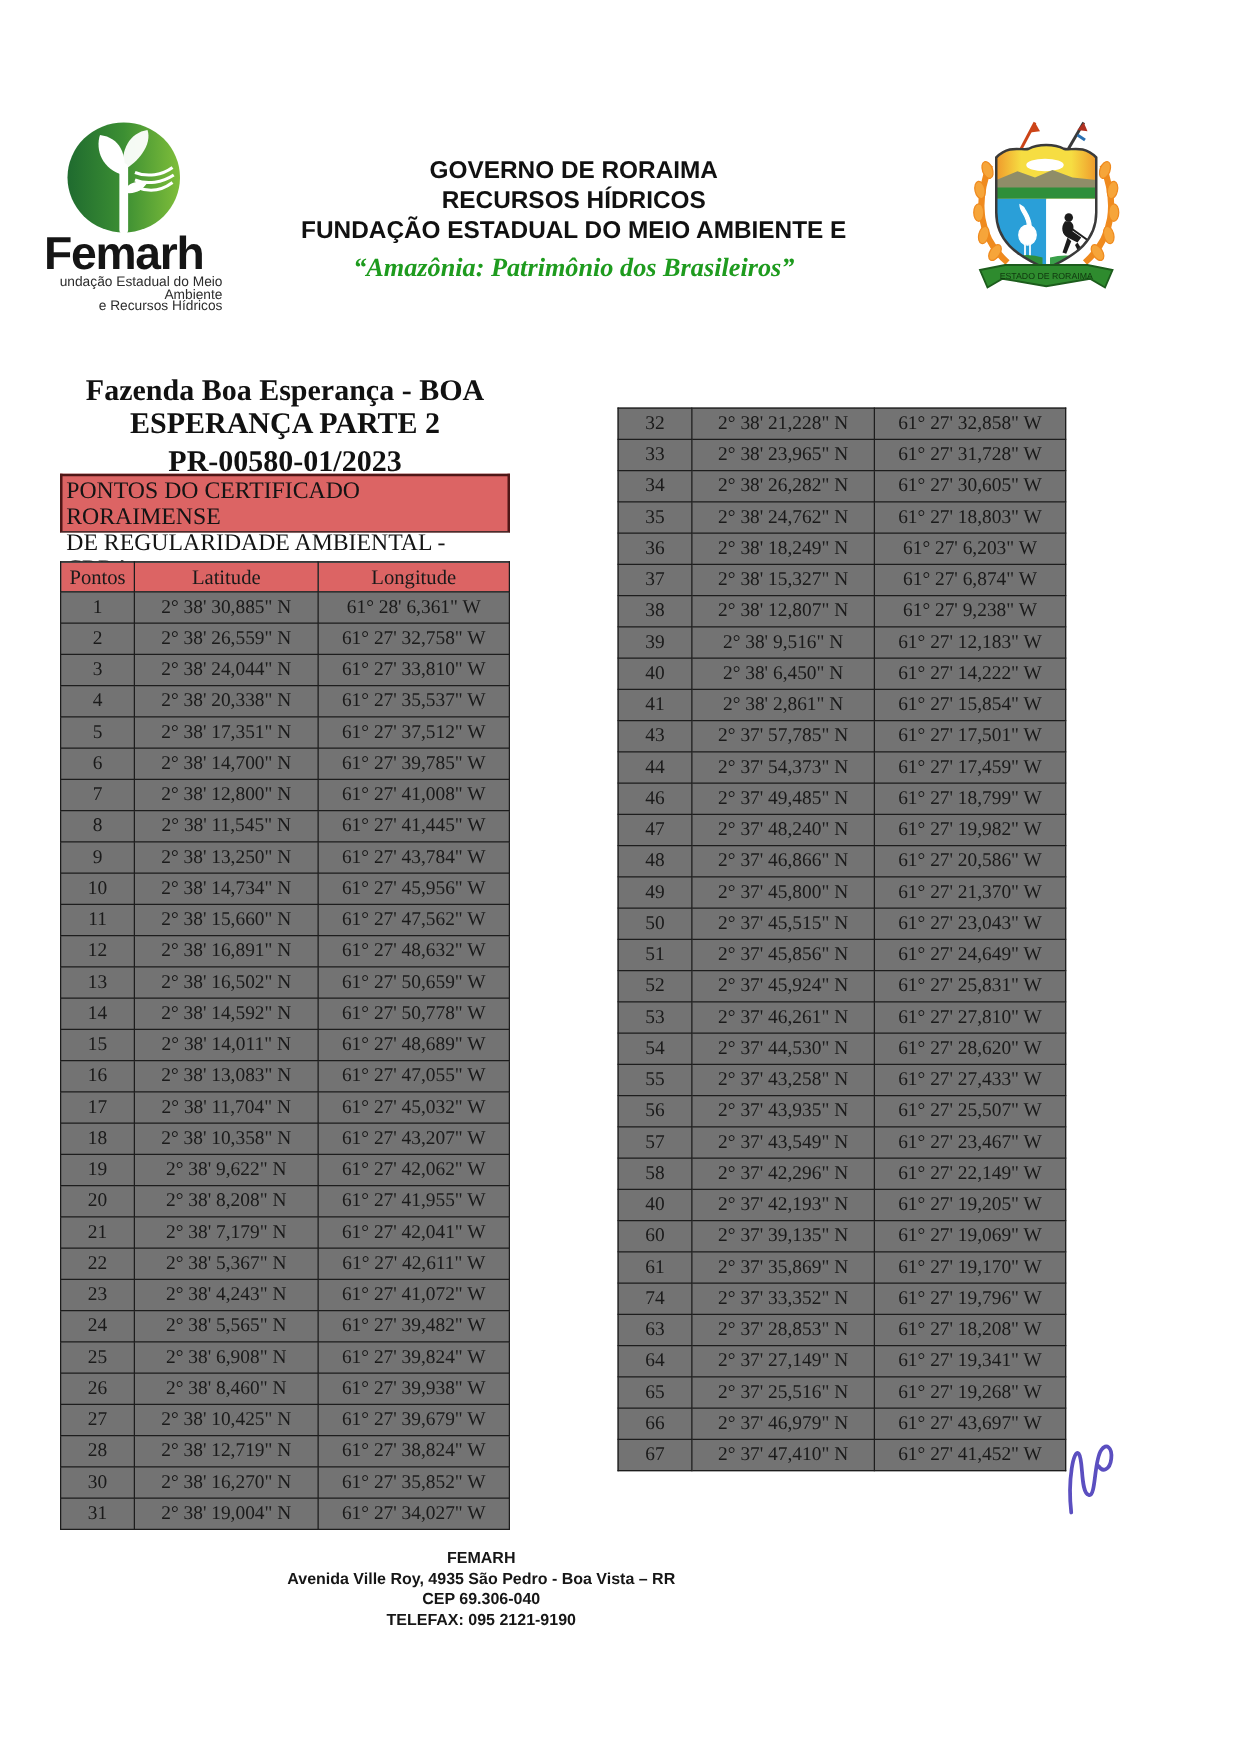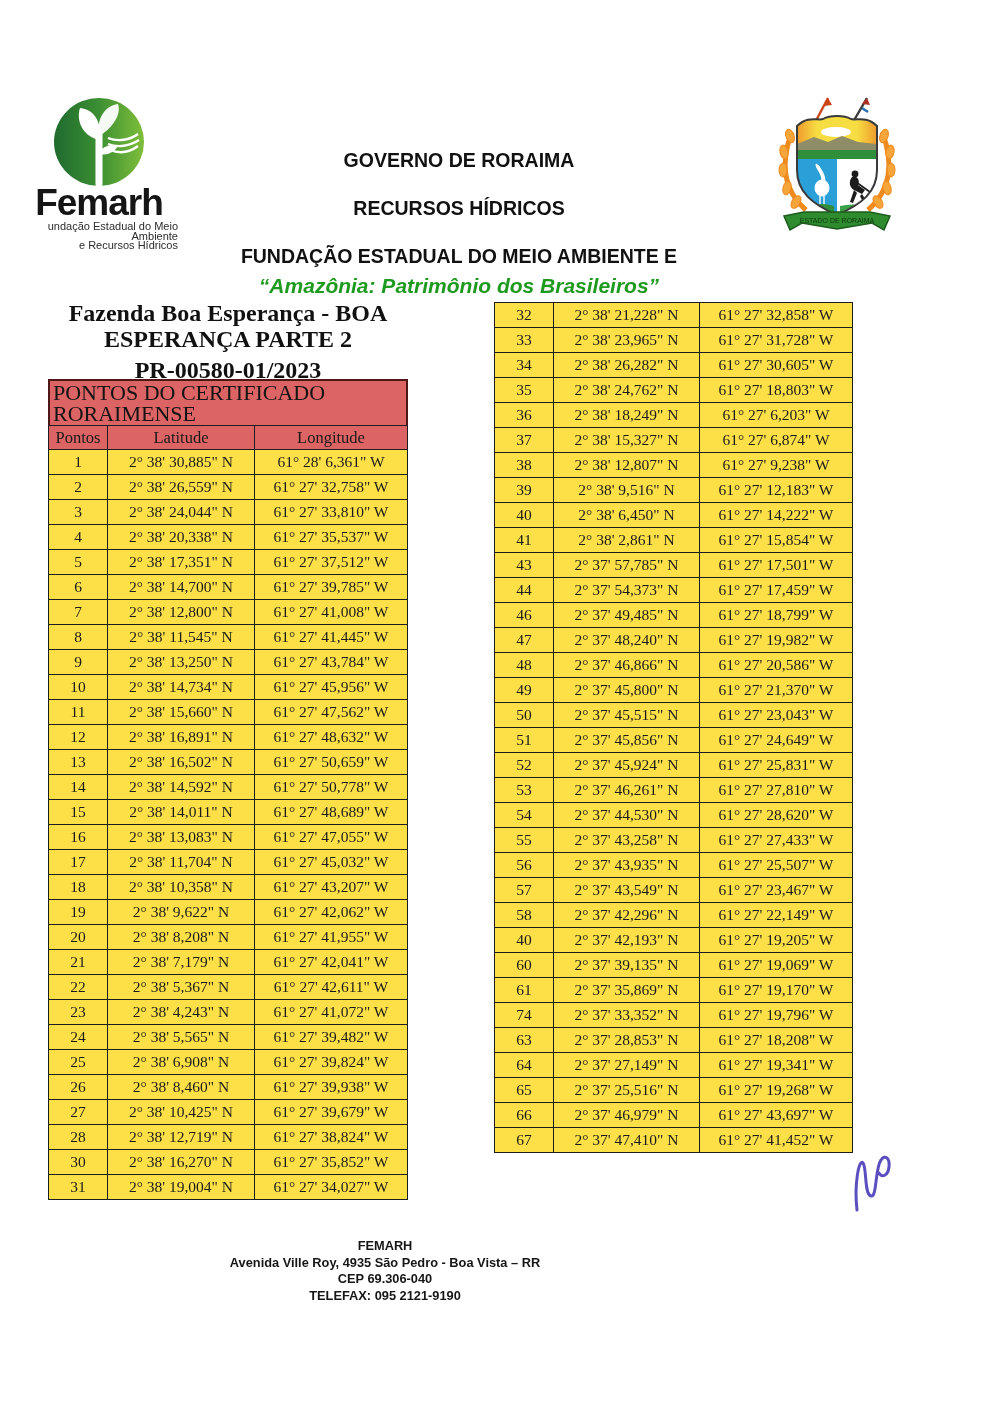--- a/index.html
+++ b/index.html
@@ -8,37 +8,37 @@
     font-family:"Liberation Serif", serif;color:#1a1a1a;
   }
 
   
   .logo-block{position:absolute;left:14px;top:96px;width:170px;text-align:center;}
   .logo-oval{display:block;margin:0 auto;}
   .logo-name{font-family:"Liberation Sans",sans-serif;font-weight:bold;font-size:37px;line-height:38px;color:#151515;letter-spacing:-1px;margin-top:-4px;}
   .logo-sub{font-family:"Liberation Sans",sans-serif;font-size:11px;line-height:9.5px;color:#2c2c2c;text-align:right;padding-right:6px;}
 
   .header-center{position:absolute;left:168px;top:124px;width:582px;text-align:center;}
-  .gov-line{font-family:"Liberation Sans",sans-serif;font-weight:bold;font-size:19.5px;line-height:24px;color:#111;margin-top:24px;}
-  .motto{font-family:Liberation Sans, sans-serif;font-weight:bold;font-style:italic;font-size:21px;line-height:30px;color:#1e9b1e;margin-top:3px;}
+  .gov-line{font-family:"Liberation Sans",sans-serif;font-weight:bold;font-size:19.5px;line-height:24px;color:#111;}
+  .motto{font-family:Liberation Serif, serif;font-weight:bold;font-style:italic;font-size:21px;line-height:30px;color:#1e9b1e;margin-top:3px;}
 
   .coat{position:absolute;left:770px;top:90px;}
 
   
   .doc-title{position:absolute;left:48px;top:300px;width:360px;text-align:center;
     font-weight:bold;font-size:24px;line-height:26px;color:#111;}
   .doc-title .process{margin-top:5px;}
 
   
   .banner{position:absolute;left:48px;top:379px;width:360px;height:47px;box-sizing:border-box;
     background:#dc6464;border:2px solid #4f1717;border-bottom:1px solid #1a1a1a;
-    font-size:22px;line-height:21px;color:#141414;padding:1px 3px;}
+    font-size:19px;line-height:21px;color:#141414;padding:1px 3px;}
 
   
-  table.coords{border-collapse:collapse;table-layout:fixed;position:absolute;background:#fde047;}
+  table.coords{border-collapse:collapse;table-layout:fixed;position:absolute;background:#737373;margin-top:24px;}
   table.coords th,table.coords td{border:1px solid #1d1d1d;padding:0;text-align:center;
     font-size:15.5px;font-weight:normal;overflow:hidden;white-space:nowrap;}
   table.coords td{height:24px;}
   #left-table{left:48px;top:425px;width:360px;}
   #left-table th{height:23px;background:#dc6464;font-size:16.5px;}
   #right-table{left:494px;top:302px;width:357px;}
   col.c-num{width:59px;} col.c-lat{width:147px;} col.c-lon{width:153px;}
   #right-table col.c-lat{width:146px;}
 
   

